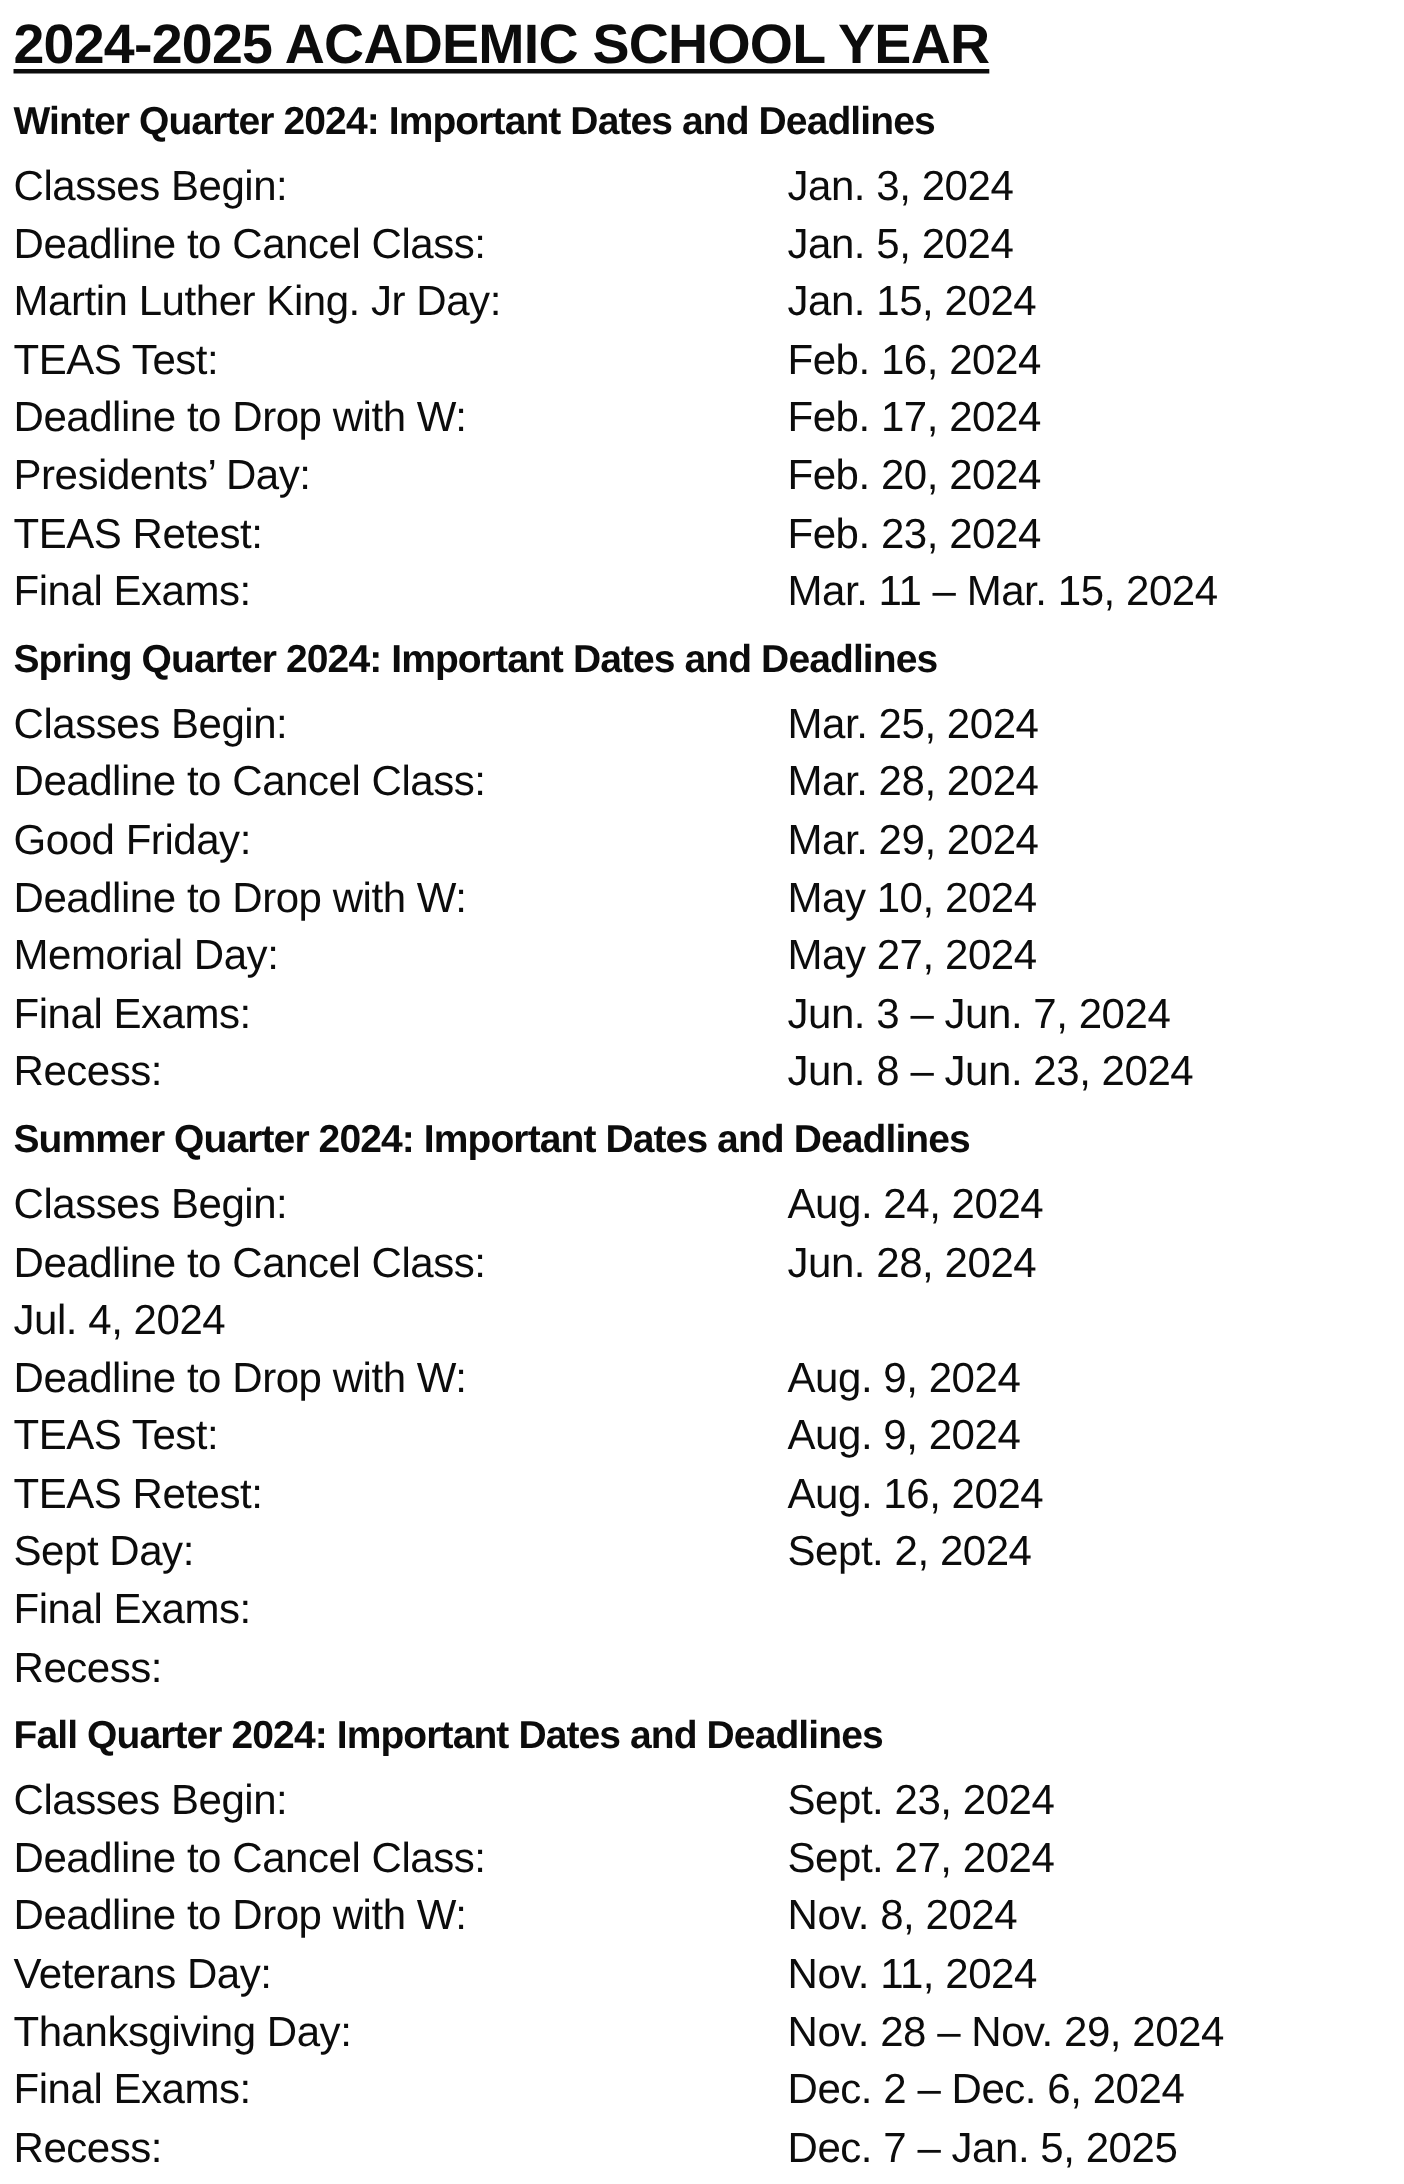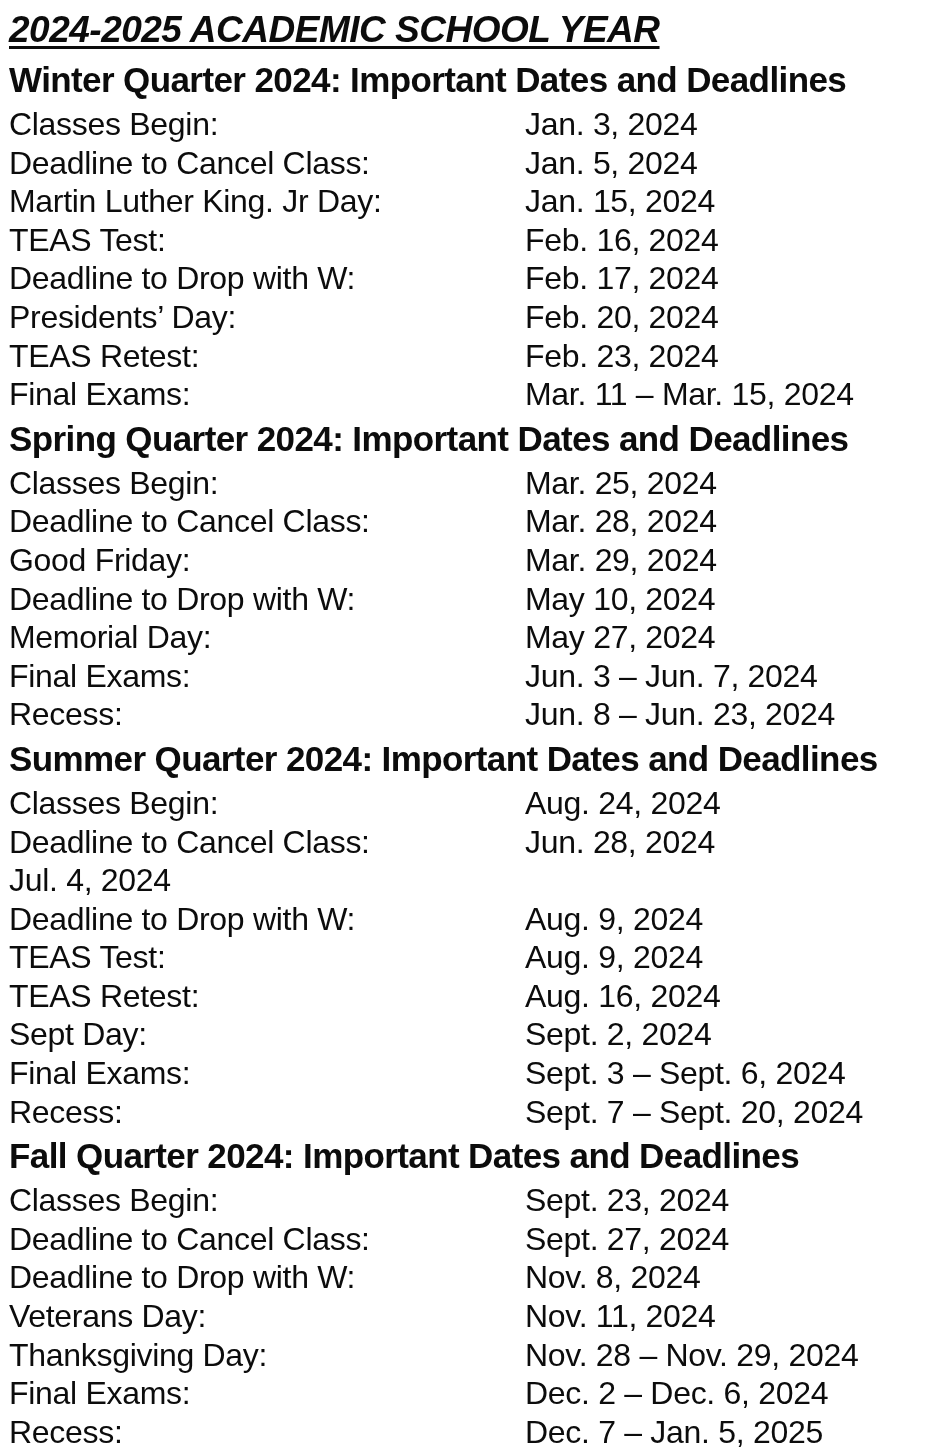--- a/index.html
+++ b/index.html
@@ -25,35 +25,34 @@
 
   .doc-title {
     font-size: 37px;
     font-weight: 700;
     line-height: 50px;
     letter-spacing: -0.5px;
     text-decoration: underline;
     text-decoration-thickness: 3px;
     text-underline-offset: 4px;
     white-space: nowrap;
-    font-style: italic;
   }
 
   .section-heading {
-    font-size: 35px;
+    font-size: 26px;
     font-weight: 700;
     line-height: 50px;
     letter-spacing: -0.6px;
     white-space: nowrap;
   }
 
   .row {
     display: flex;
     align-items: baseline;
-    font-size: 32px;
+    font-size: 28px;
     font-weight: 400;
     line-height: 38.6px;
     letter-spacing: -0.3px;
     white-space: nowrap;
   }
 
   .row-label {
     flex: 0 0 516px;
   }
 
@@ -184,26 +183,24 @@
     <span class="row-date">Aug. 16, 2024</span>
   </div>
 
   <div class="row">
     <span class="row-label">Sept Day:</span>
     <span class="row-date">Sept. 2, 2024</span>
   </div>
 
   <div class="row">
     <span class="row-label">Final Exams:</span>
-    <span class="row-date">Sept. 3 – Sept. 6, 2024</span>
   </div>
 
   <div class="row">
     <span class="row-label">Recess:</span>
-    <span class="row-date">Sept. 7 – Sept. 20, 2024</span>
   </div>
 </div>
   </section>
 
   <section>
     <h2 class="section-heading">Fall Quarter 2024: Important Dates and Deadlines</h2>
     <div>
   <div class="row">
     <span class="row-label">Classes Begin:</span>
     <span class="row-date">Sept. 23, 2024</span>

